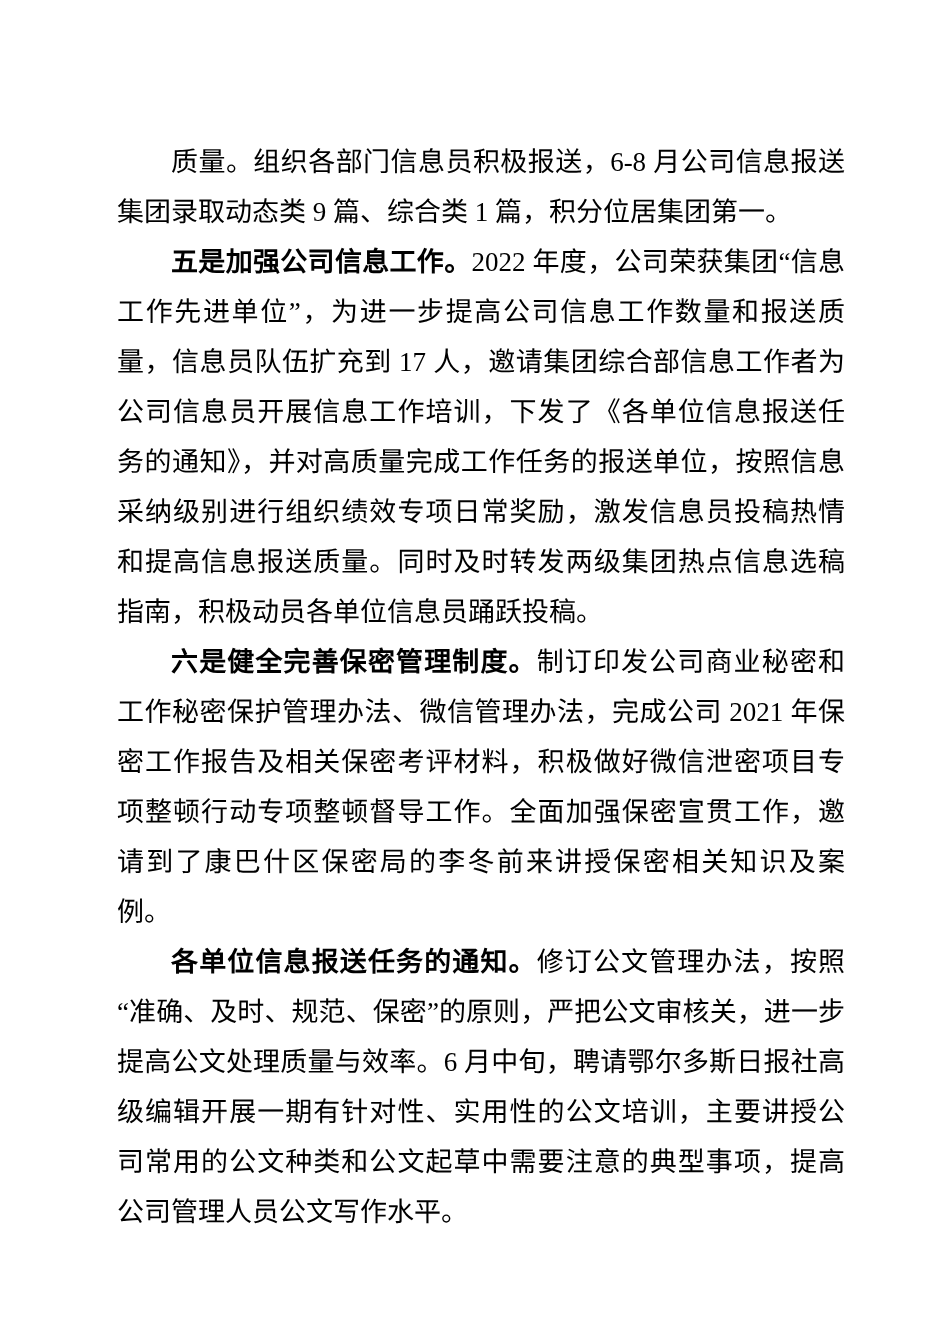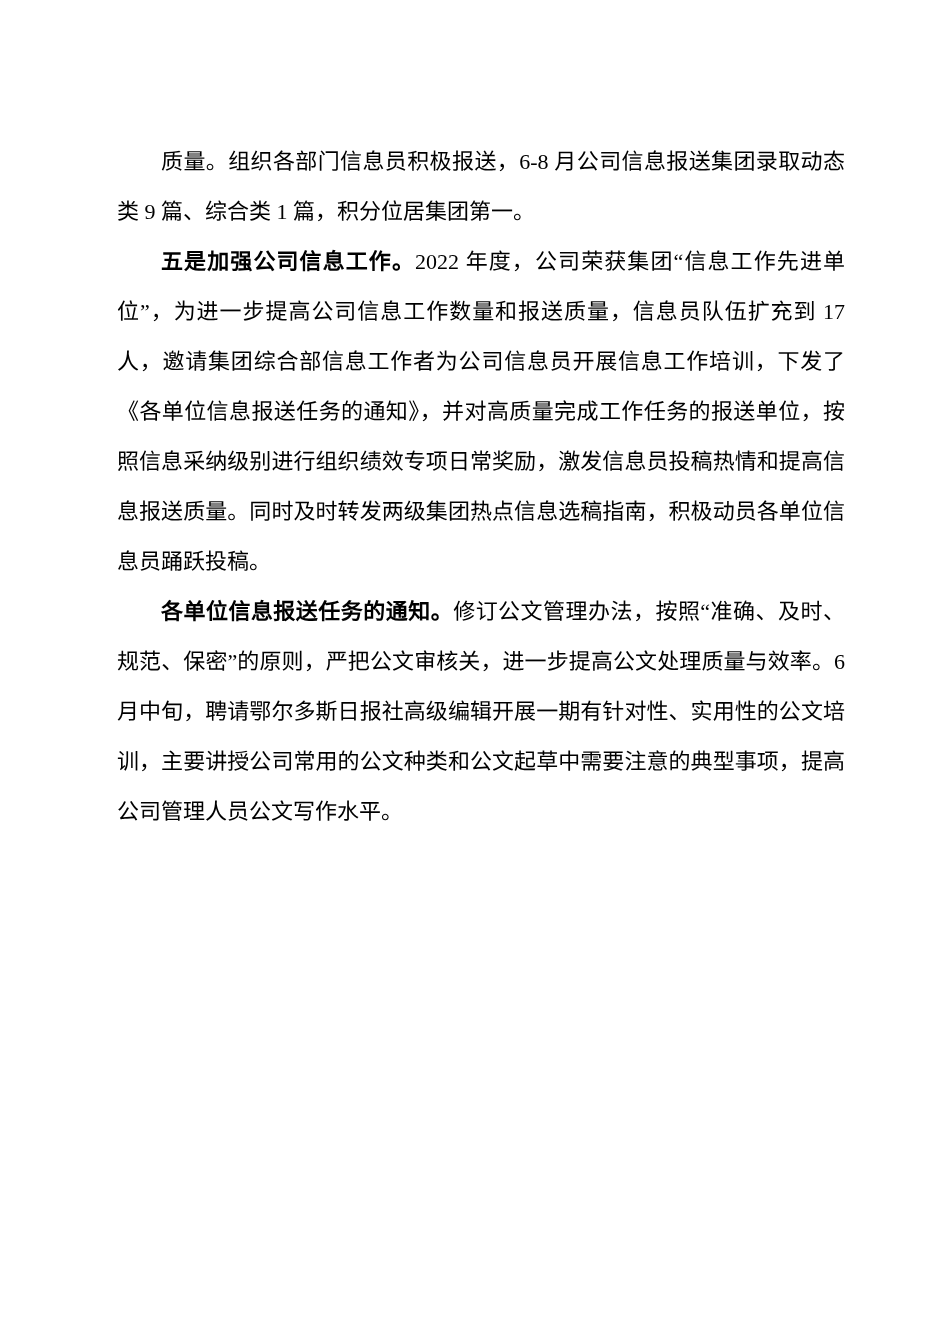--- a/index.html
+++ b/index.html
@@ -17,33 +17,34 @@
     overflow: hidden;
   }
   .doc-body {
     width: 728px;
   }
   .para {
     margin: 0;
     padding: 0;
     text-indent: 2em;
     font-family: "Liberation Serif", "DejaVu Serif", serif;
-    font-size: 22px;
+    font-size: 27px;
     line-height: 50px;
     color: #000000;
     text-align: justify;
     text-justify: inter-ideograph;
     word-break: break-all;
   }
   .lead {
     font-weight: 700;
   }
 </style>
 </head>
 <body>
 
 <div class="page">
   <div class="doc-body" id="doc-body">
       <p class="para"><span>质量。组织各部门信息员积极报送，6-8 月公司信息报送集团录取动态类 9 篇、综合类 1 篇，积分位居集团第一。</span></p>
       <p class="para"><span class="lead">五是加强公司信息工作。</span><span>2022 年度，公司荣获集团“信息工作先进单位”，为进一步提高公司信息工作数量和报送质量，信息员队伍扩充到 17 人，邀请集团综合部信息工作者为公司信息员开展信息工作培训，下发了《各单位信息报送任务的通知》，并对高质量完成工作任务的报送单位，按照信息采纳级别进行组织绩效专项日常奖励，激发信息员投稿热情和提高信息报送质量。同时及时转发两级集团热点信息选稿指南，积极动员各单位信息员踊跃投稿。</span></p>
+      <p class="para"><span class="lead">六是健全完善保密管理制度。</span><span>制订印发公司商业秘密和工作秘密保护管理办法、微信管理办法，完成公司 2021 年保密工作报告及相关保密考评材料，积极做好微信泄密项目专项整顿行动专项整顿督导工作。全面加强保密宣贯工作，邀请到了康巴什区保密局的李冬前来讲授保密相关知识及案例。</span></p>
       <p class="para"><span class="lead">各单位信息报送任务的通知。</span><span>修订公文管理办法，按照“准确、及时、规范、保密”的原则，严把公文审核关，进一步提高公文处理质量与效率。6 月中旬，聘请鄂尔多斯日报社高级编辑开展一期有针对性、实用性的公文培训，主要讲授公司常用的公文种类和公文起草中需要注意的典型事项，提高公司管理人员公文写作水平。</span></p>
     </div>
 </div>
 
 </body></html>

